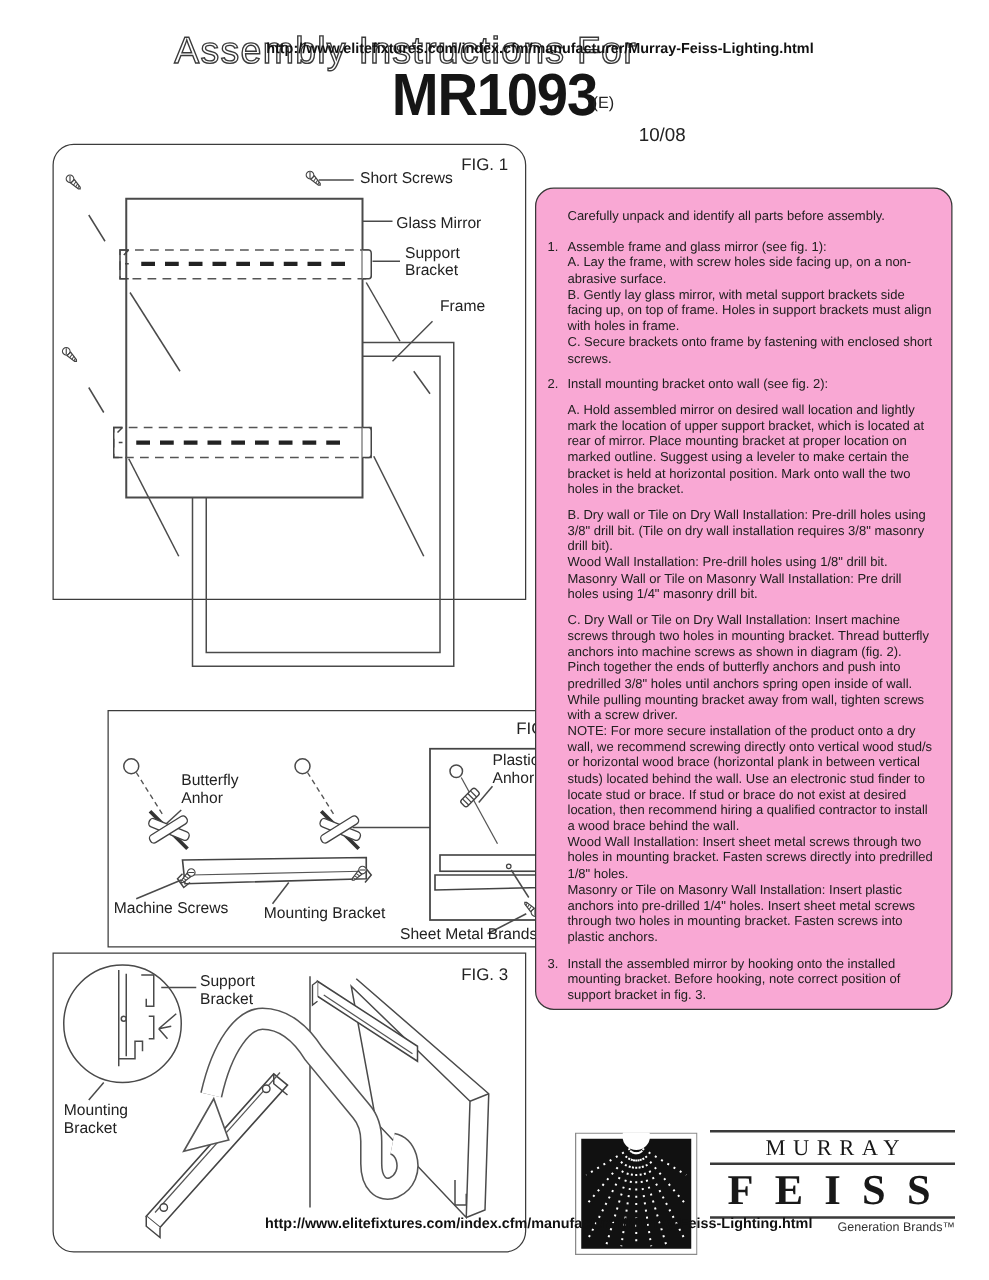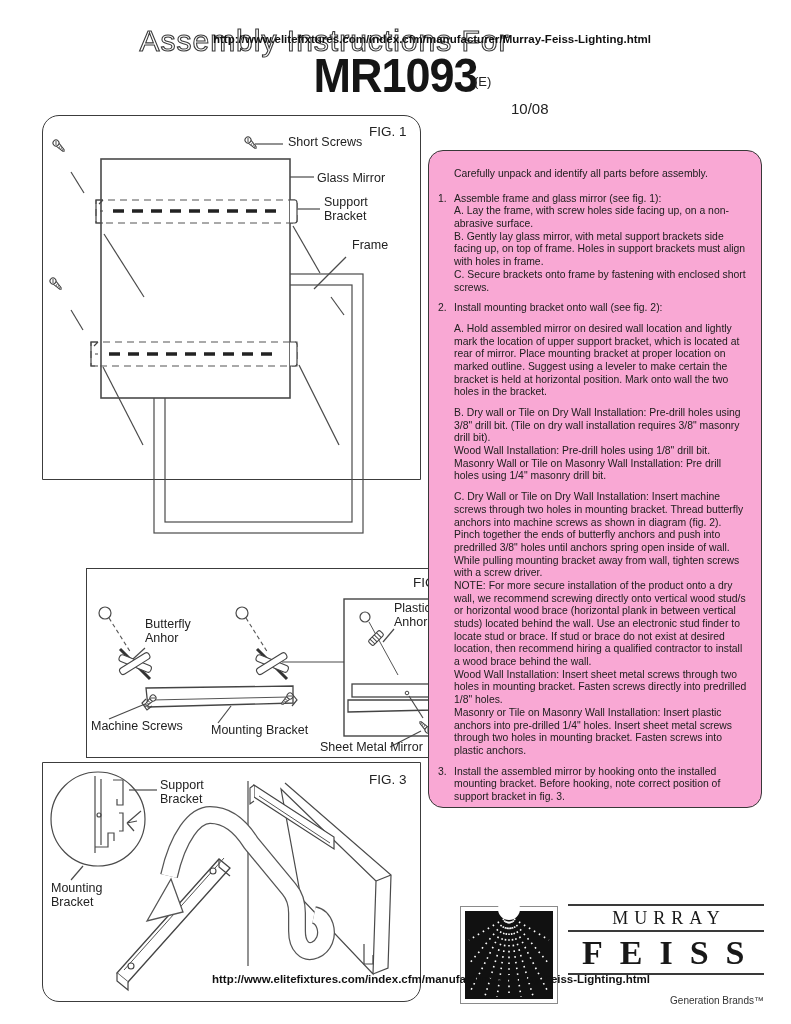--- a/index.html
+++ b/index.html
@@ -33,21 +33,21 @@
   
   .footer-url{position:absolute;left:212px;top:973px;font-size:11.5px;font-weight:bold;color:#111;z-index:5;}
   .logo{position:absolute;left:458px;top:902px;width:306px;height:104px;}
   .logo-square{position:absolute;left:2px;top:4px;}
   .logo-text{position:absolute;left:110px;top:2px;width:196px;}
   .logo-rule{border-top:2px solid #3a3a3a;height:0;}
   .brand1{font-family:"Liberation Serif",serif;font-size:18px;letter-spacing:6px;color:#181818;
     text-align:center;padding:2px 0 1px 6px;}
   .brand2{font-family:"Liberation Serif",serif;font-size:34px;letter-spacing:17px;color:#181818;
     text-align:left;padding:2px 0 1px 14px;font-weight:bold;}
-  .tagline{font-size:10px;color:#333;text-align:right;padding-top:20px;font-family:"Liberation Sans",sans-serif;}
+  .tagline{font-size:10px;color:#333;text-align:right;padding-top:2px;font-family:"Liberation Sans",sans-serif;}
   .drawline{stroke:#4a4a4a;stroke-width:1.2;fill:none;}
 </style>
 </head>
 <body>
 
 <div class="page">
 
   <div class="ghost-title">Assembly Instructions For</div>
   <div class="top-url">http://www.elitefixtures.com/index.cfm/manufacturer/Murray-Feiss-Lighting.html</div>
   <div class="model">MR1093</div>
@@ -180,21 +180,21 @@
       </g>
       <line x1="303" y1="178" x2="334" y2="162" class="drawline"></line>
     </svg>
     <div class="fig-label" style="left:326px;top:6px;">FIG. 2</div>
     <div class="lbl" style="left:58px;top:49px;">Butterfly
 Anhor</div>
     <div class="lbl" style="left:4px;top:151px;">Machine Screws</div>
     <div class="lbl" style="left:124px;top:155px;">Mounting Bracket</div>
     <div class="lbl" style="left:307px;top:33px;">Plastic
 Anhor</div>
-    <div class="lbl" style="left:233px;top:172px;">Sheet Metal Mirror</div>
+    <div class="lbl" style="left:233px;top:172px;">Sheet Metal Brands</div>
   </div>
 
   <div class="panel fig3">
     <svg width="376" height="237" viewBox="0 0 376 237">
 
       <g>
         <circle cx="55" cy="56" r="47" class="drawline"></circle>
         <line x1="52" y1="13" x2="52" y2="90" class="drawline"></line>
         <line x1="58" y1="16" x2="58" y2="82" class="drawline"></line>
         <path d="M70,17 h10 v25 h-6 v-6" class="drawline"></path>

